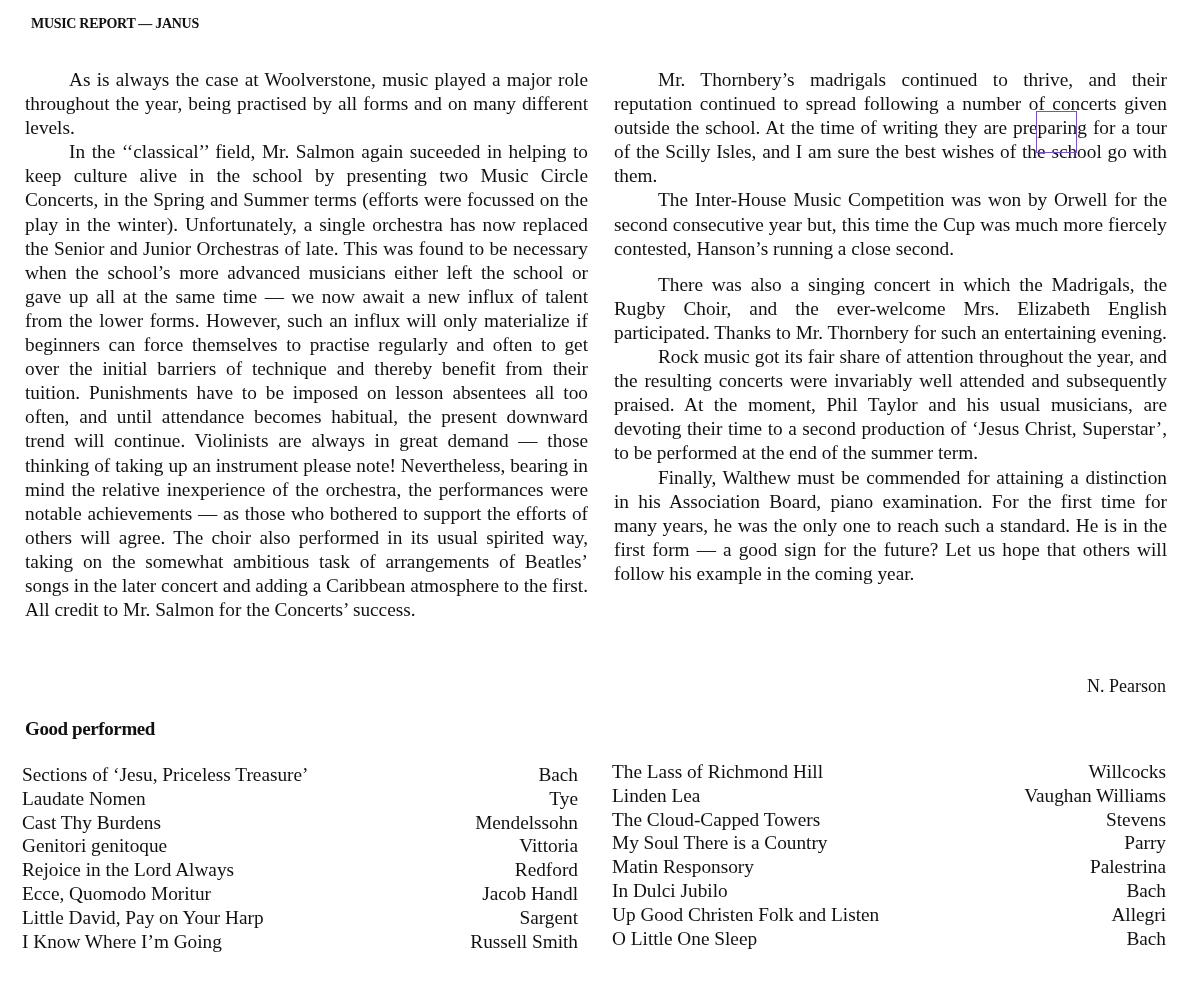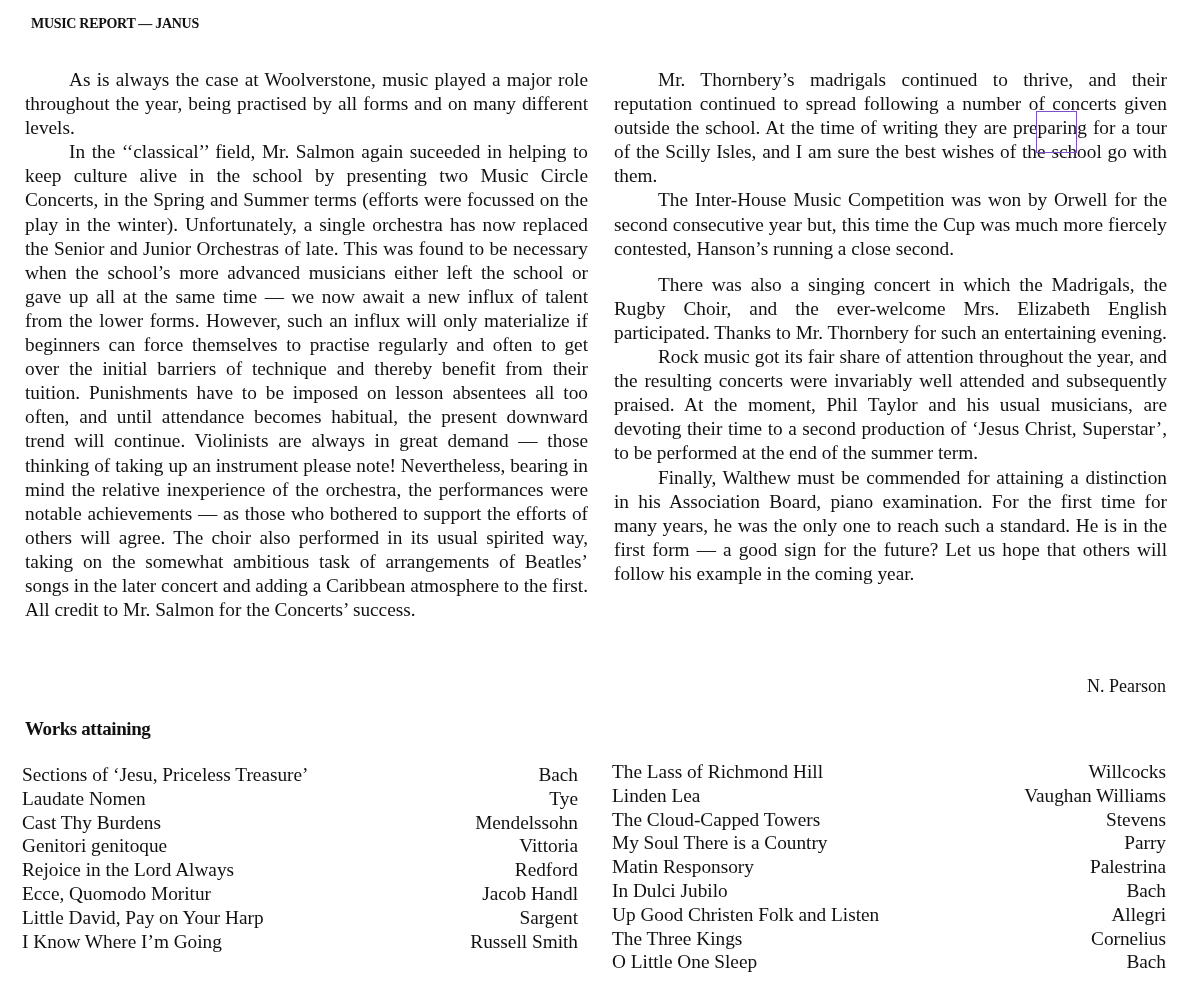--- a/index.html
+++ b/index.html
@@ -55,21 +55,21 @@
 <div class="col col-right">
   <p>Mr. Thornbery’s madrigals continued to thrive, and their reputation continued to spread following a number of concerts given outside the school. At the time of writing they are preparing for a tour of the Scilly Isles, and I am sure the best wishes of the school go with them.</p>
   <p>The Inter-House Music Competition was won by Orwell for the second consecutive year but, this time the Cup was much more fiercely contested, Hanson’s running a close second.</p>
   <p class="gap">There was also a singing concert in which the Madrigals, the Rugby Choir, and the ever-welcome Mrs. Elizabeth English participated. Thanks to Mr. Thornbery for such an entertaining evening.</p>
   <p>Rock music got its fair share of attention throughout the year, and the resulting concerts were invariably well attended and subsequently praised. At the moment, Phil Taylor and his usual musicians, are devoting their time to a second production of ‘Jesus Christ, Superstar’, to be performed at the end of the summer term.</p>
   <p>Finally, Walthew must be commended for attaining a distinction in his Association Board, piano examination. For the first time for many years, he was the only one to reach such a standard. He is in the first form — a good sign for the future? Let us hope that others will follow his example in the coming year.</p>
 </div>
 
 <p class="signature">N. Pearson</p>
 
-<h2 class="works-heading">Works attaining</h2>
+<h2 class="works-heading">Good performed</h2>
 
 <ul class="works-list works-left">
   <li>
       <span>Sections of ‘Jesu, Priceless Treasure’</span>
       <span>Bach</span>
     </li>
   <li>
       <span>Laudate Nomen</span>
       <span>Tye</span>
     </li>
@@ -122,22 +122,18 @@
     </li>
   <li>
       <span>In Dulci Jubilo</span>
       <span>Bach</span>
     </li>
   <li>
       <span>Up Good Christen Folk and Listen</span>
       <span>Allegri</span>
     </li>
   <li>
-      <span>The Three Kings</span>
-      <span>Cornelius</span>
-    </li>
-  <li>
       <span>O Little One Sleep</span>
       <span>Bach</span>
     </li>
 </ul>
 
 <div class="annotation-box" style="border-color: rgb(123, 79, 201);"></div>
 
 </body></html>

